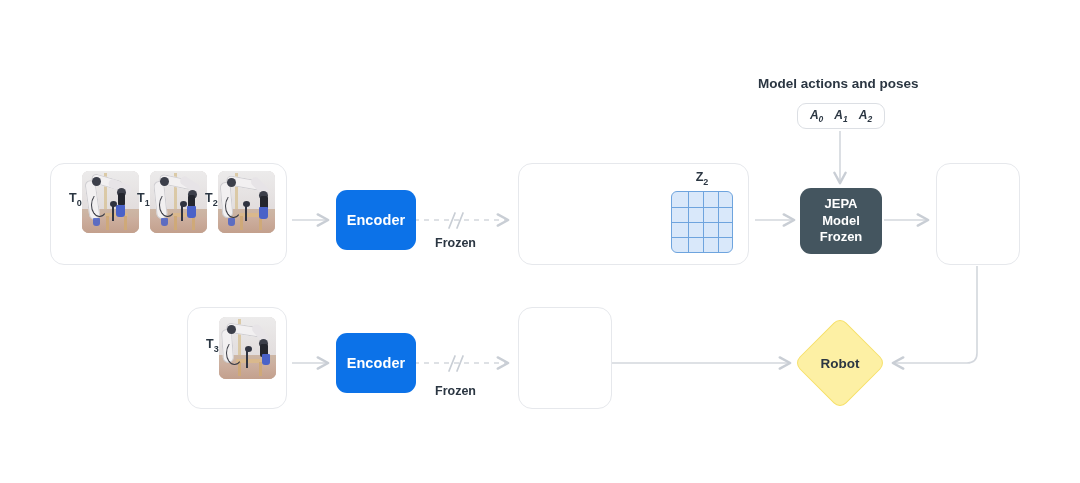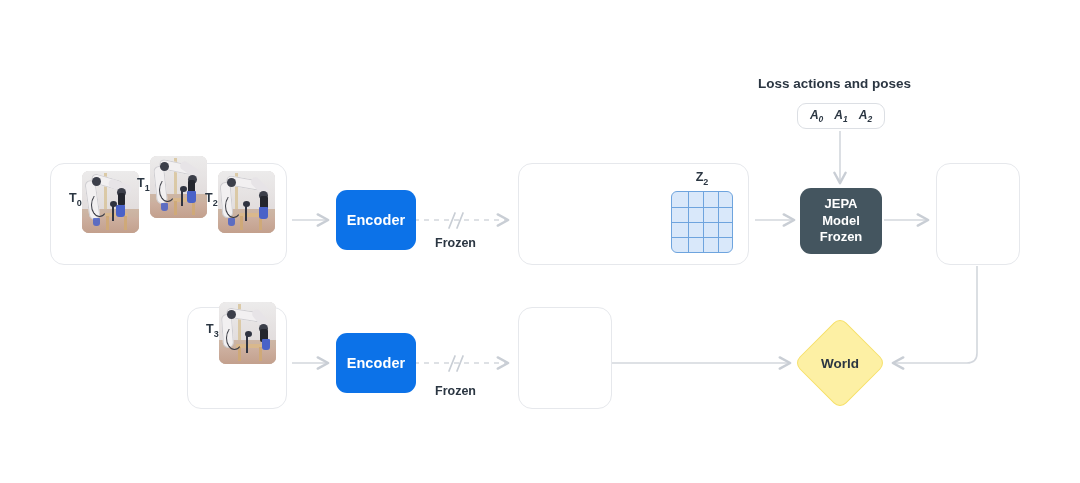--- a/index.html
+++ b/index.html
@@ -167,21 +167,21 @@
       <div class="sc-joint" style="left:62%;top:28%;width:9px;height:9px;"></div>
       <div class="sc-grip" style="left:63%;top:36%;width:7px;height:13px;"></div>
       <div class="sc-cable" style="left:16%;top:35%;width:15px;height:22px;"></div>
       <div class="sc-cup" style="left:60%;top:55%;width:9px;height:12px;"></div>
       <div class="sc-cup" style="left:20%;top:76%;width:7px;height:8px;opacity:.85;"></div>
       <div class="sc-stand" style="left:52%;top:52%;height:18px;"></div>
       <div class="sc-stand-top" style="left:49%;top:49%;width:7px;height:6px;"></div>
     </div>
   </div>
 
-  <div class="frame-wrap" style="left:137px;top:156px;">
+  <div class="frame-wrap" style="left:137px;top:171px;">
     <div class="frame-label">
       <span>T</span><sub>1</sub>
     </div>
     <div class="thumb">
       <div class="sc-bg"></div>
         <div class="sc-wall"></div>
       <div class="sc-pole" style="left:42%"></div>
       <div class="sc-floor"></div>
       <div class="sc-table" style="left:40%;top:68%;width:40%;height:4px;"></div>
       <div class="sc-table-leg" style="left:42%;top:72%;width:3px;height:14px;"></div>
@@ -240,21 +240,21 @@
     <div class="grid">
       <div class="gl v" style="left:15.5px"></div>
         <div class="gl v" style="left:30.5px"></div>
         <div class="gl v" style="left:45.5px"></div>
       <div class="gl h" style="top:15.5px"></div>
         <div class="gl h" style="top:30.5px"></div>
         <div class="gl h" style="top:45.5px"></div>
     </div>
   </div>
 
-  <div class="caption-top abs" style="left:758px;top:76px;">Loss actions and poses</div>
+  <div class="caption-top abs" style="left:758px;top:76px;">Model actions and poses</div>
 
   <div class="action-chip abs" style="left:797px;top:103px;width:86px;height:24px;font-style:italic;">
     <span>
       <span>A</span><sub>0</sub>
     </span>
     <span>
       <span>A</span><sub>1</sub>
     </span>
     <span>
       <span>A</span><sub>2</sub>
@@ -263,21 +263,21 @@
 
   <div class="jepa abs" style="left:800px;top:188px;width:82px;height:66px;">
     <span>JEPA</span>
     <span>Model</span>
     <span>Frozen</span>
   </div>
 
   <div class="group-card abs" style="left:936px;top:163px;width:84px;height:102px;"></div>
 
   <div class="group-card abs" style="left:187px;top:307px;width:100px;height:102px;"></div>
-  <div class="frame-wrap" style="left:206px;top:302px;">
+  <div class="frame-wrap" style="left:206px;top:317px;">
     <div class="frame-label">
       <span>T</span><sub>3</sub>
     </div>
     <div class="thumb">
       <div class="sc-bg"></div>
         <div class="sc-wall"></div>
       <div class="sc-pole" style="left:34%"></div>
       <div class="sc-floor"></div>
       <div class="sc-table" style="left:30%;top:68%;width:46%;height:4px;"></div>
       <div class="sc-table-leg" style="left:33%;top:72%;width:3px;height:14px;"></div>
@@ -295,16 +295,16 @@
     </div>
   </div>
 
   <div class="encoder abs" style="left:336px;top:333px;width:80px;height:60px;">Encoder</div>
   <div class="caption-frozen abs" style="left:435px;top:384px;">Frozen</div>
 
   <div class="group-card abs" style="left:518px;top:307px;width:94px;height:102px;"></div>
 
   <div class="loss-wrap" style="left:807px;top:330px;width:66px;height:66px;">
     <div class="loss-dia"></div>
-    <div class="loss-text">World</div>
+    <div class="loss-text">Robot</div>
   </div>
 
 </div>
 
 </body></html>

